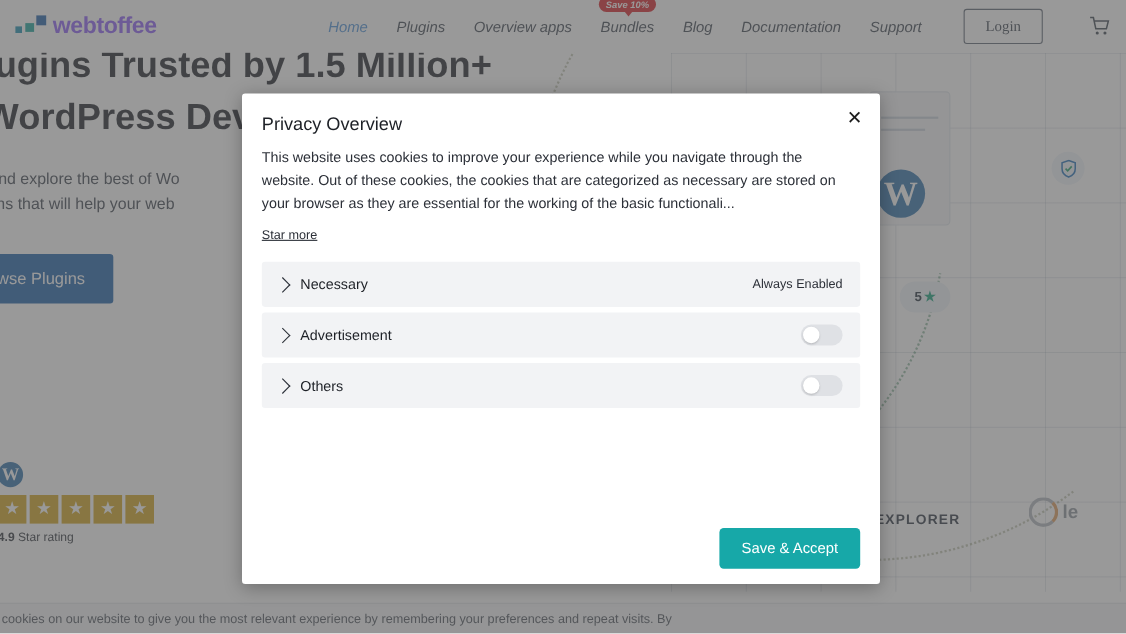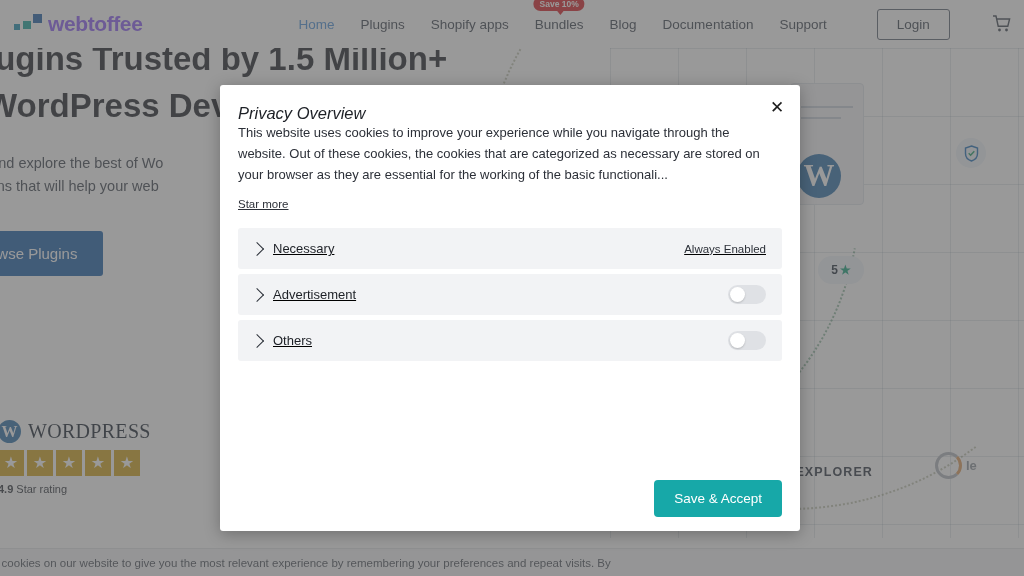--- a/index.html
+++ b/index.html
@@ -43,46 +43,47 @@
 
   .main-nav {
     display: flex; align-items: center; gap: 26px;
     margin-left: 156px;
     position: relative;
   }
   .nav-item {
     font-size: 13.5px; color: #3c4450;
     white-space: nowrap; position: relative;
     cursor: pointer;
+    font-style: italic;
   }
   .nav-item.active { color: #4a90d9; }
   .save-badge {
     position: absolute;
     top: -20px; left: 50%; transform: translateX(-50%);
     background: #d81f26; color: #fff;
     font-size: 8.5px; font-weight: bold;
     padding: 2px 6px 2px 6px;
     border-radius: 9px;
     white-space: nowrap;
   }
   .save-badge:after {
     content: ""; position: absolute;
     bottom: -4px; left: 50%; margin-left: -3px;
     border-left: 4px solid transparent;
     border-right: 4px solid transparent;
     border-top: 5px solid #d81f26;
   }
   .login-btn {
-    margin-left: 24px;
+    margin-left: 12px;
     border: 1px solid #5b6472;
     border-radius: 3px;
     padding: 7px 19px;
     font-size: 13.5px; color: #3c4450;
     background: transparent; cursor: pointer;
-    font-family: Liberation Sans, sans-serif;
+    font-family: Liberation Serif, serif;
   }
   .cart-icon { margin-left: 16px; cursor: pointer; display:flex; align-items:center;}
 
   
   .hero-title {
     position: absolute; left: -14px; top: 36px;
     font-size: 33px; font-weight: bold; color: #1b1f26;
     line-height: 1.42; width: 700px;
     white-space: pre-line;
   }
@@ -182,21 +183,21 @@
   }
   .brand-two {
     position: absolute; left: 935px; top: 452px;
     display: flex; align-items: center; gap: 4px;
   }
   .brand-two .ring {
     width: 27px; height: 27px; border-radius: 50%;
     border: 3px solid #b0b6bd; border-right-color: #e09b5a;
     display:block;
   }
-  .brand-two .bt-text { font-size: 13px; color: #8d949c; font-weight: bold; }
+  .brand-two .bt-text { font-size: 17px; color: #8d949c; font-weight: bold; }
 
   
   .cookie-strip {
     position: absolute; left: 0; bottom: 0;
     width: 1024px; height: 28px;
     background: #f4f5f7;
     border-top: 1px solid #e3e5e8;
     display: flex; align-items: center;
     padding-left: 0px;
     z-index: 2;
@@ -228,33 +229,33 @@
     position: absolute; right: 12px; top: 11px;
     width: 22px; height: 22px;
     display: flex; align-items: center; justify-content: center;
     cursor: pointer; color: #1c1c1c;
     font-size: 17px; line-height: 1;
     background: none; border: none;
     font-family: "Liberation Sans", sans-serif;
   }
   .modal-title {
     font-size: 16.5px; color: #1d2026; font-weight: normal;
-    font-style: italic;
+    margin-bottom: 10px;
   }
   .modal-desc {
     font-size: 13px; color: #2c3038; line-height: 1.60;
     width: 535px;
   }
   .show-more {
     display: inline-block; margin-top: 13px;
     font-size: 11.5px; color: #2c3038;
     text-decoration: underline; cursor: pointer;
   }
 
-  .cat-list { margin-top: 16px; text-decoration: underline; }
+  .cat-list { margin-top: 16px; }
   .cat-row {
     position: relative;
     height: 41px; margin-bottom: 5px;
     background: #f2f3f5;
     border-radius: 3px;
     display: flex; align-items: center;
     padding: 0 16px 0 14px;
     cursor: pointer;
   }
   .chev {
@@ -322,21 +323,20 @@
 
     <div class="hero-title">lugins Trusted by 1.5 Million+
 WordPress Dev</div>
     <div class="hero-sub">ome and explore the best of Wo
 tensions that will help your web</div>
     <button class="browse-btn">Browse Plugins</button>
 
     <div class="wp-rating">
       <div class="wp-row">
         <div class="wp-circle">W</div>
-        <div class="wp-name">WORDPRESS</div>
       </div>
       <div class="stars">
         <div class="star-box">★</div>
         <div class="star-box">★</div>
         <div class="star-box">★</div>
         <div class="star-box">★</div>
         <div class="star-box">★</div>
       </div>
       <div class="rating-text">
         <b>4.9</b><span> Star rating</span>
@@ -355,21 +355,21 @@
           <i class="lm1"></i>
             <i class="lm2"></i>
             <i class="lm3"></i>
         </span>
         <span class="logo-text">webtoffee</span>
       </div>
 
       <nav class="main-nav">
         <span class="nav-item active">Home</span>
         <span class="nav-item">Plugins</span>
-        <span class="nav-item">Shopify apps</span>
+        <span class="nav-item">Overview apps</span>
         <span class="nav-item">
           <span class="save-badge">Save 10%</span>
           <span>Bundles</span>
         </span>
         <span class="nav-item">Blog</span>
         <span class="nav-item">Documentation</span>
         <span class="nav-item">Support</span>
         <button class="login-btn">Login</button>
         <span class="cart-icon">
           <svg width="20" height="20" viewBox="0 0 20 20" aria-hidden="true">

